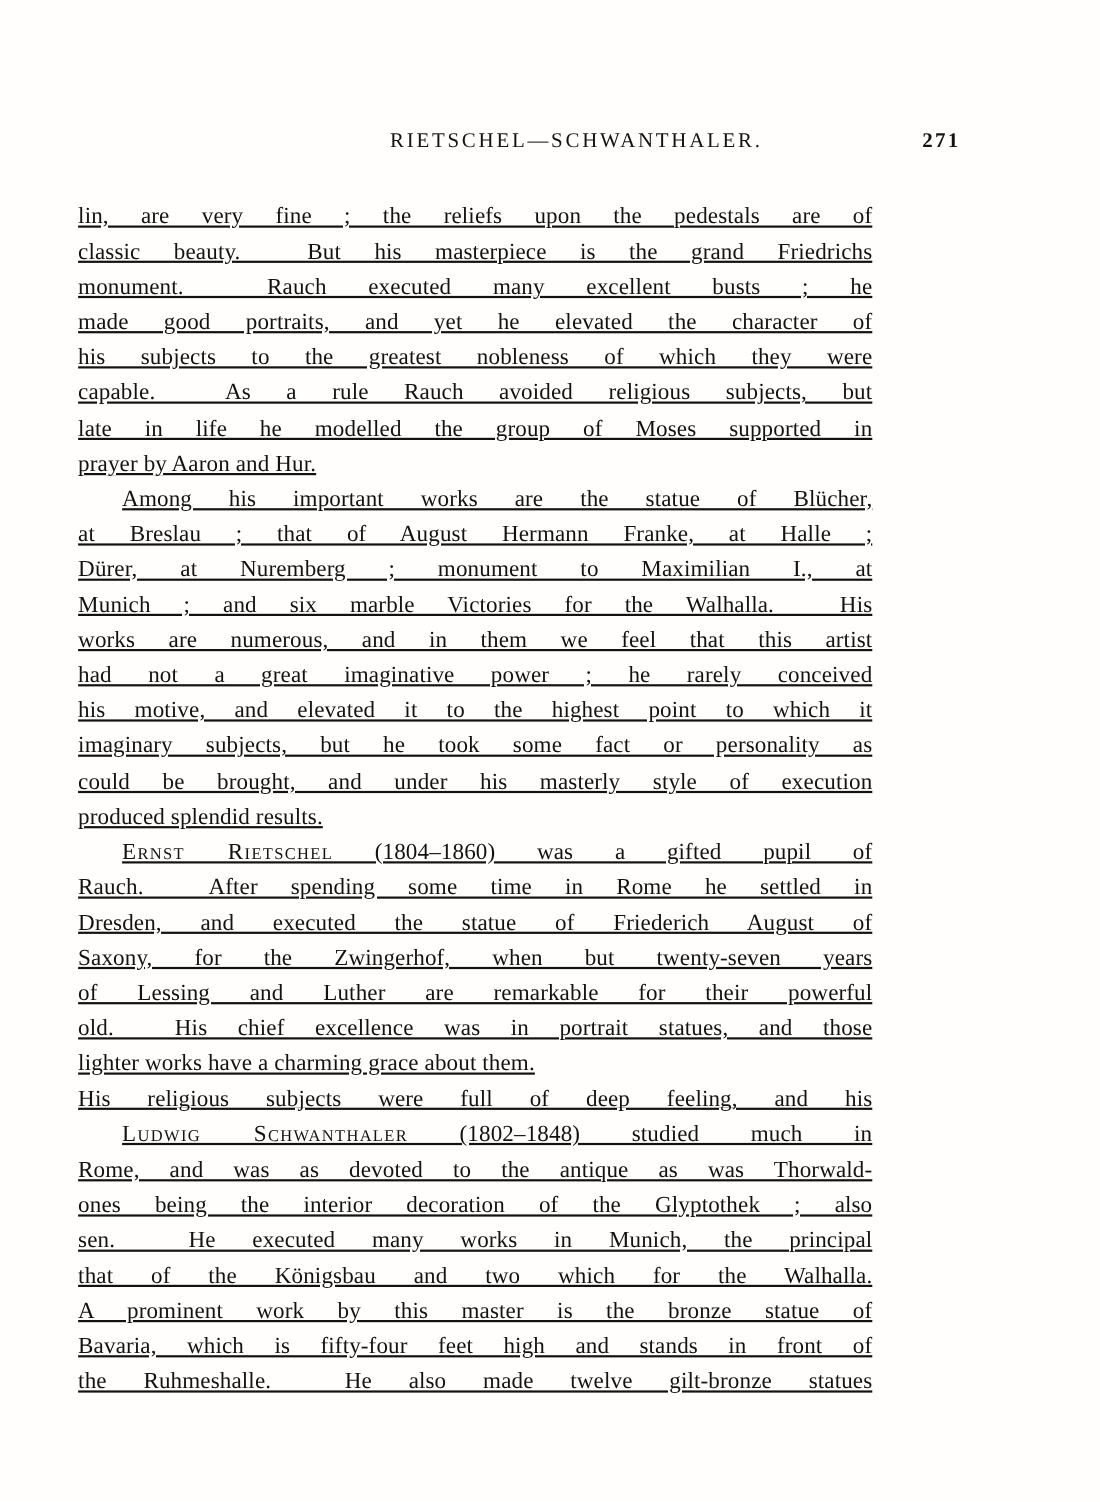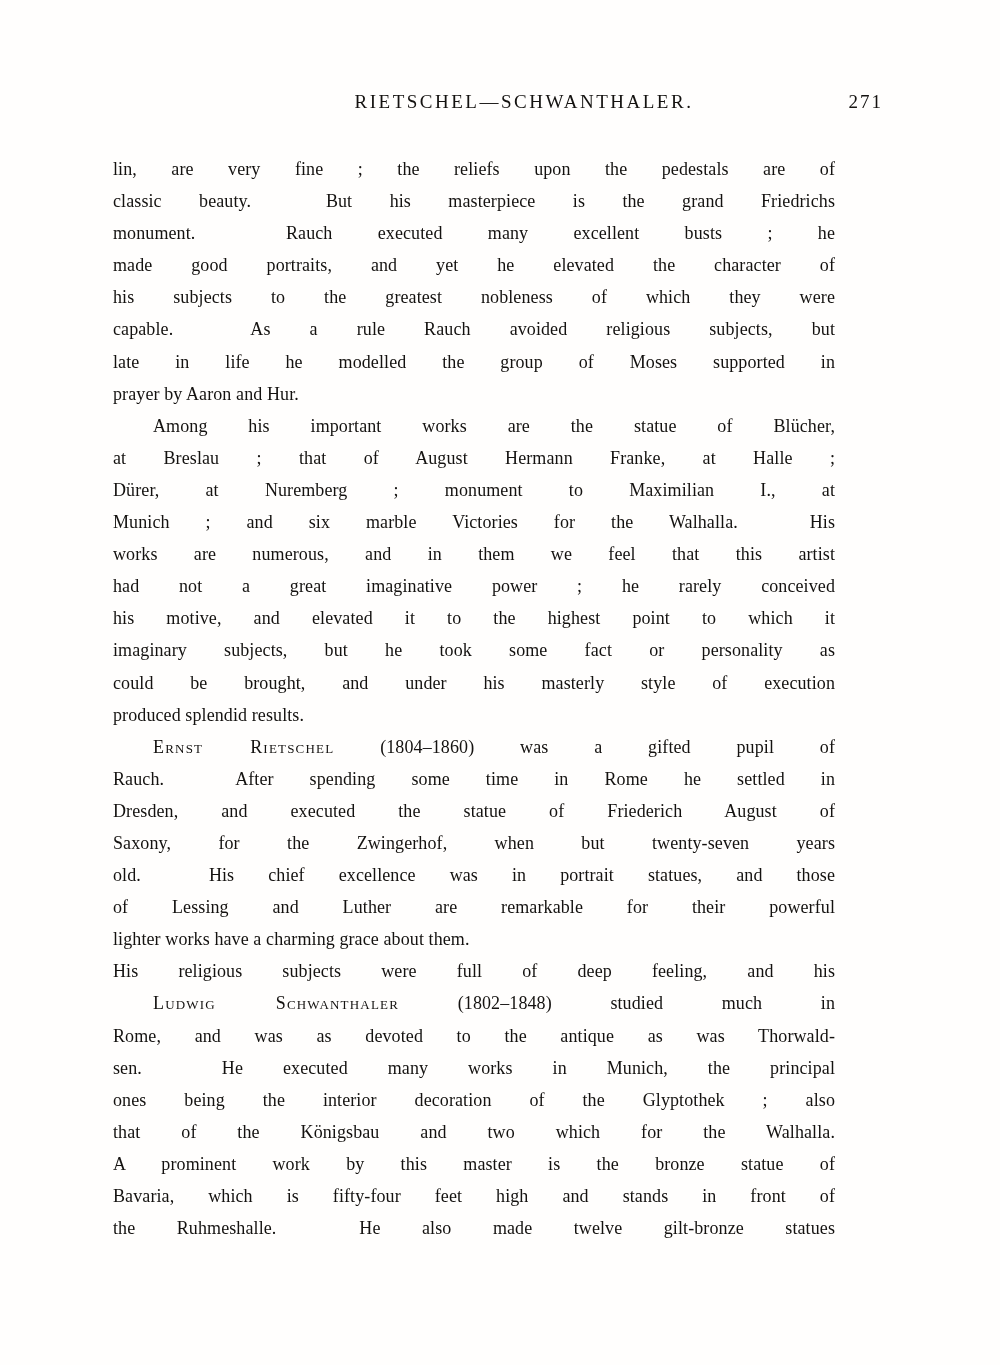--- a/index.html
+++ b/index.html
@@ -6,44 +6,46 @@
   body {
     width: 1000px; height: 1365px;
     background: #ffffff;
     font-family: "Liberation Serif", "DejaVu Serif", serif;
     color: #141210;
     overflow: hidden;
   }
   .page {
     box-sizing: border-box;
     width: 1000px; height: 1365px;
-    padding-top: 91px;
+    padding-top: 118px;
     background: #fffefd;
   }
   .header-row {
     position: relative;
     width: 722px;
     margin-left: 163px;
     height: 26px;
     text-align: center;
     font-size: 19px;
     letter-spacing: 2.5px;
     white-space: nowrap;
   }
   .page-number {
     position: absolute;
-    right: 2px; top: 0;
+    right: 12px; top: 0;
     letter-spacing: 2px;
+    font-weight: bold;
   }
   .body-block {
     width: 722px;
-    margin: 36px 0 0 113px;
-    font-size: 18px;
+    margin: 36px 0 0 71px;
+    font-size: 21px;
     line-height: 32.1px;
     letter-spacing: 0.1px;
+    text-decoration: underline;
   }
   .line {
     text-align: justify;
     text-align-last: justify;
     white-space: normal;
   }
   .line.par-end { text-align-last: left; }
   .line.indent { padding-left: 40px; }
   .sc {
     font-variant: small-caps;
@@ -80,30 +82,30 @@
     <div class="line">imaginary subjects, but he took some fact or personality as</div>
     <div class="line">could be brought, and under his masterly style of execution</div>
     <div class="line par-end">produced splendid results.</div>
 
     <div class="line indent">
       <span class="sc">Ernst Rietschel</span><span> (1804–1860) was a gifted pupil of</span>
     </div>
     <div class="line">Rauch.&nbsp; After spending some time in Rome he settled in</div>
     <div class="line">Dresden, and executed the statue of Friederich August of</div>
     <div class="line">Saxony, for the Zwingerhof, when but twenty-seven years</div>
+    <div class="line">of Lessing and Luther are remarkable for their powerful</div>
     <div class="line">old.&nbsp; His chief excellence was in portrait statues, and those</div>
-    <div class="line">of Lessing and Luther are remarkable for their powerful</div>
     <div class="line par-end">lighter works have a charming grace about them.</div>
     <div class="line">His religious subjects were full of deep feeling, and his</div>
 
     <div class="line indent">
       <span class="sc">Ludwig Schwanthaler</span><span> (1802–1848) studied much in</span>
     </div>
     <div class="line">Rome, and was as devoted to the antique as was Thorwald-</div>
+    <div class="line">ones being the interior decoration of the Glyptothek ; also</div>
     <div class="line">sen.&nbsp; He executed many works in Munich, the principal</div>
-    <div class="line">ones being the interior decoration of the Glyptothek ; also</div>
     <div class="line">that of the Königsbau and two which for the Walhalla.</div>
     <div class="line">A prominent work by this master is the bronze statue of</div>
     <div class="line">Bavaria, which is fifty-four feet high and stands in front of</div>
     <div class="line">the Ruhmeshalle.&nbsp; He also made twelve gilt-bronze statues</div>
   </div>
 
 </div>
 
 </body></html>

